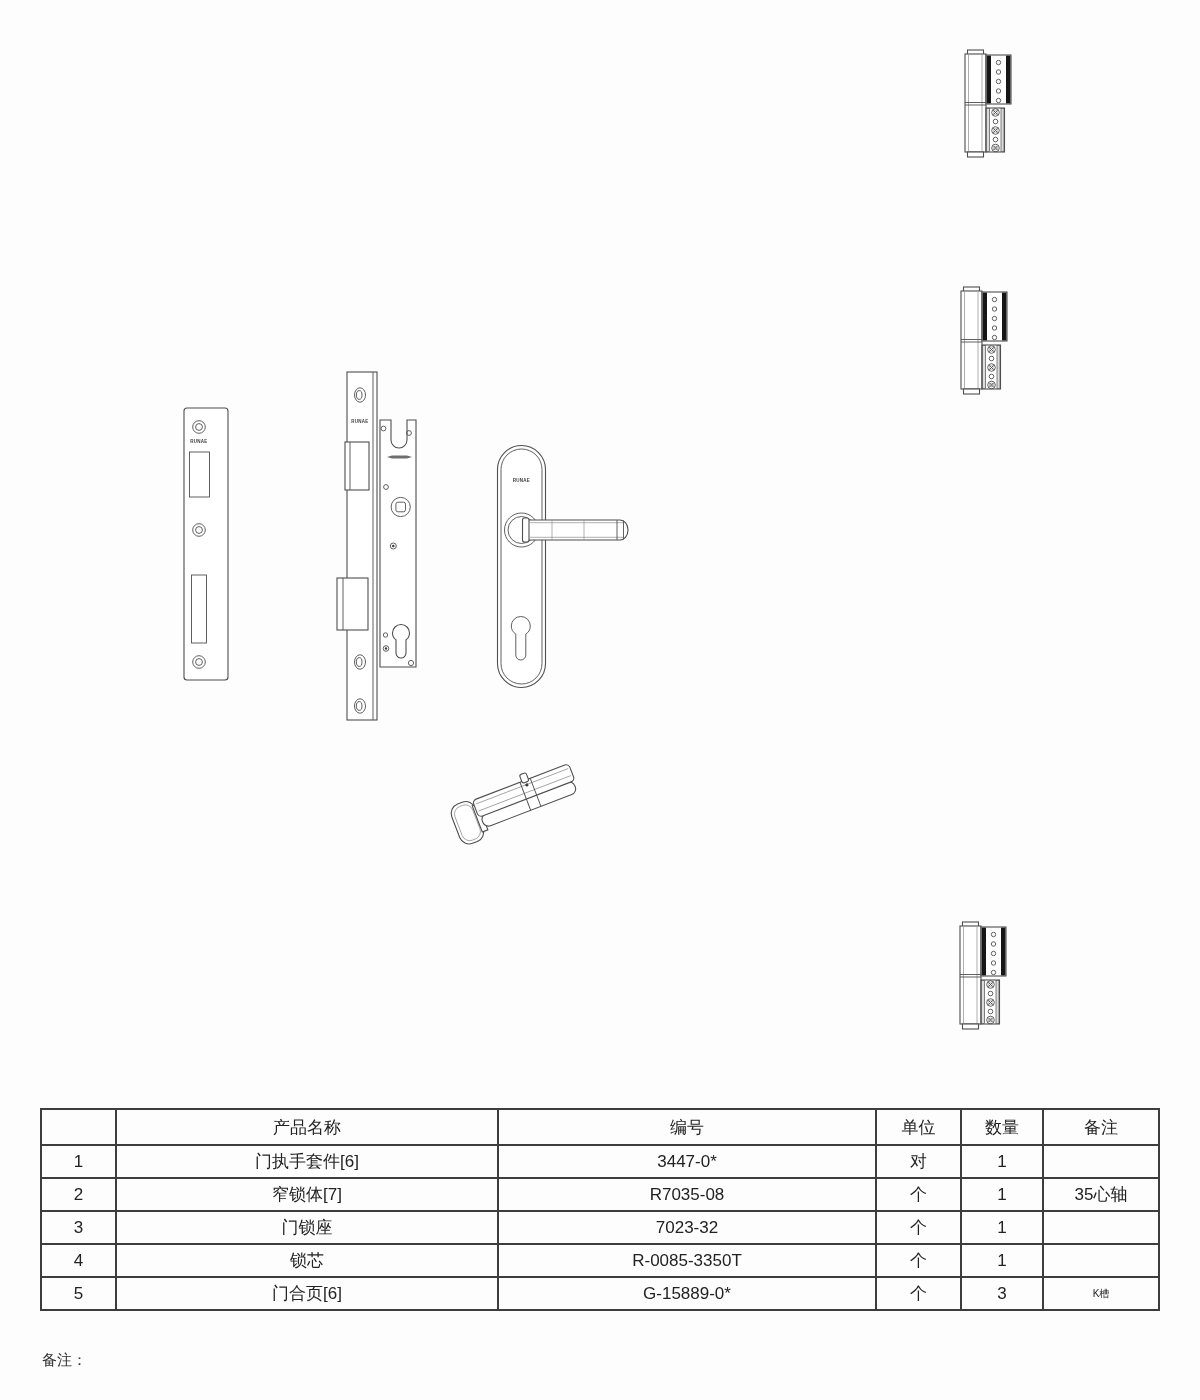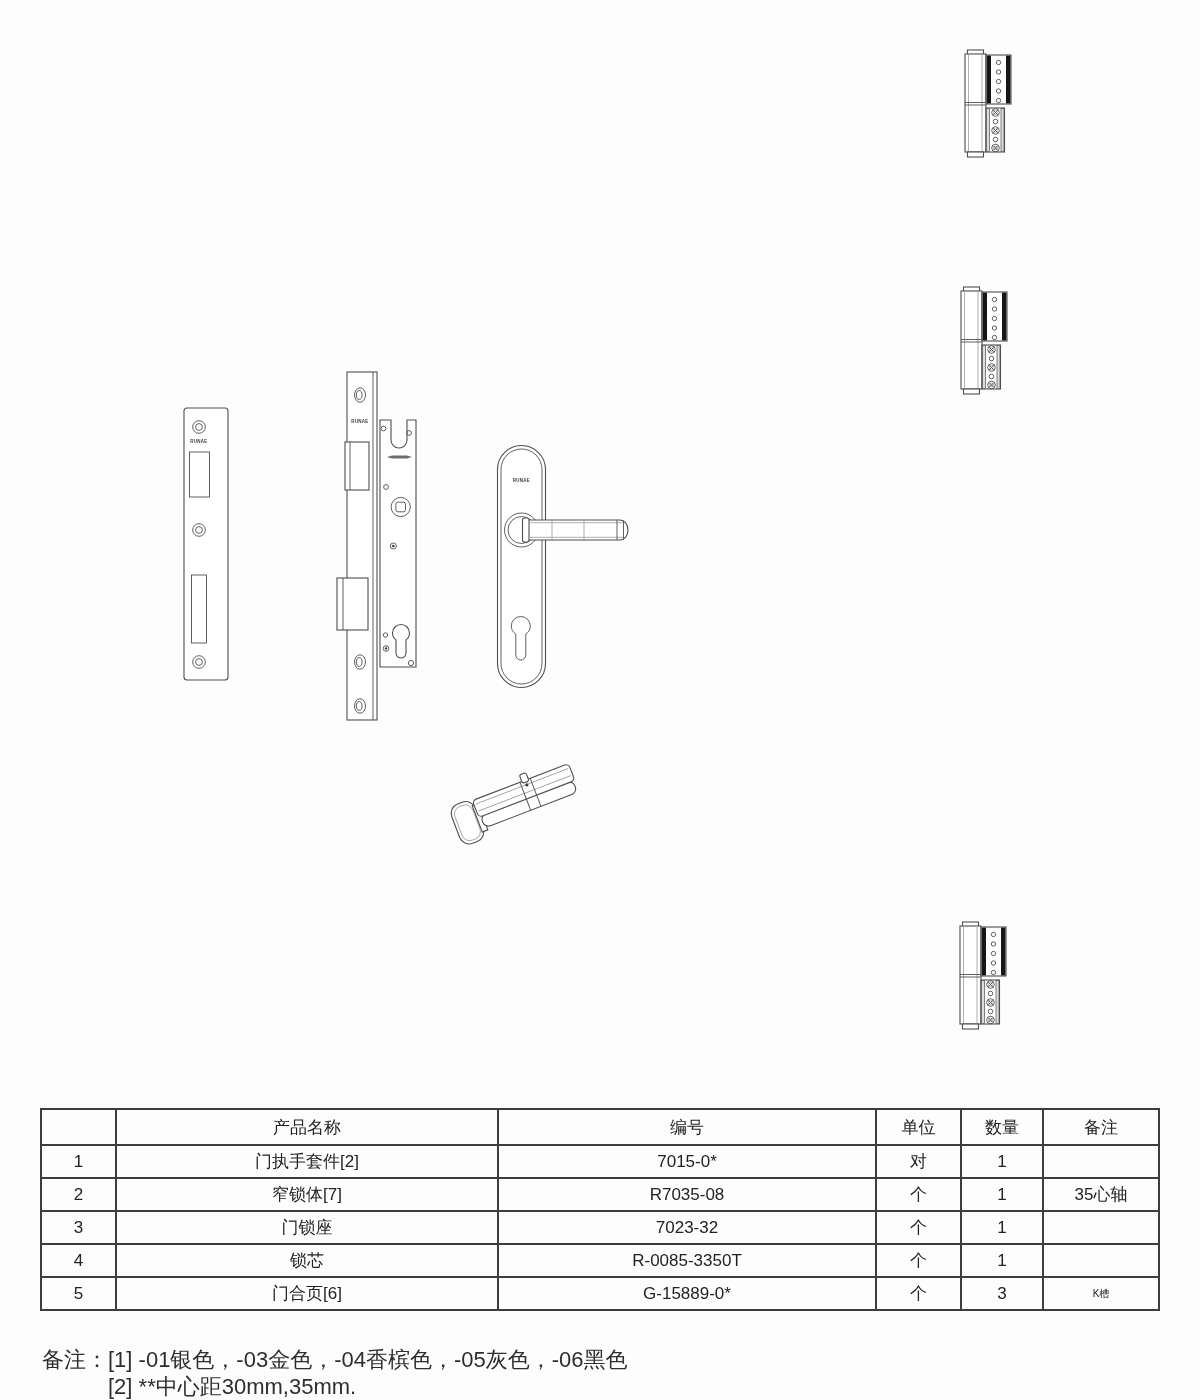--- a/index.html
+++ b/index.html
@@ -37,21 +37,21 @@
     overflow:hidden; white-space:nowrap;
   }
   table.parts thead th { height:34px; }
   table.parts tbody td { height:31px; }
   table.parts tbody tr:last-child td:last-child { font-size:10px; }
 
   
   .notes {
     position:absolute; left:42px; top:1346px;
     display:flex; align-items:flex-start;
-    font-size:22px; line-height:27px; color:#2e2e2e;
+    font-size:15px; line-height:27px; color:#2e2e2e;
   }
   .notes .note-lines div { white-space:nowrap; }
 </style>
 </head>
 <body>
 
 <div class="sheet">
 
   <svg width="0" height="0" style="position:absolute" aria-hidden="true">
     <defs>
@@ -218,22 +218,22 @@
         <th>产品名称</th>
         <th>编号</th>
         <th>单位</th>
         <th>数量</th>
         <th>备注</th>
       </tr>
     </thead>
     <tbody>
       <tr>
         <td>1</td>
-        <td>门执手套件[2]</td>
-        <td>7015-0*</td>
+        <td>门执手套件[6]</td>
+        <td>3447-0*</td>
         <td>对</td>
         <td>1</td>
         <td></td>
       </tr>
       <tr>
         <td>2</td>
         <td>窄锁体[7]</td>
         <td>R7035-08</td>
         <td>个</td>
         <td>1</td>
@@ -261,19 +261,15 @@
         <td>G-15889-0*</td>
         <td>个</td>
         <td>3</td>
         <td>K槽</td>
       </tr>
     </tbody>
   </table>
 
   <div class="notes">
     <span class="notes-label">备注：</span>
-    <div class="note-lines">
-      <div>[1] -01银色，-03金色，-04香槟色，-05灰色，-06黑色</div>
-      <div>[2] **中心距30mm,35mm.</div>
-    </div>
   </div>
 
 </div>
 
 </body></html>

